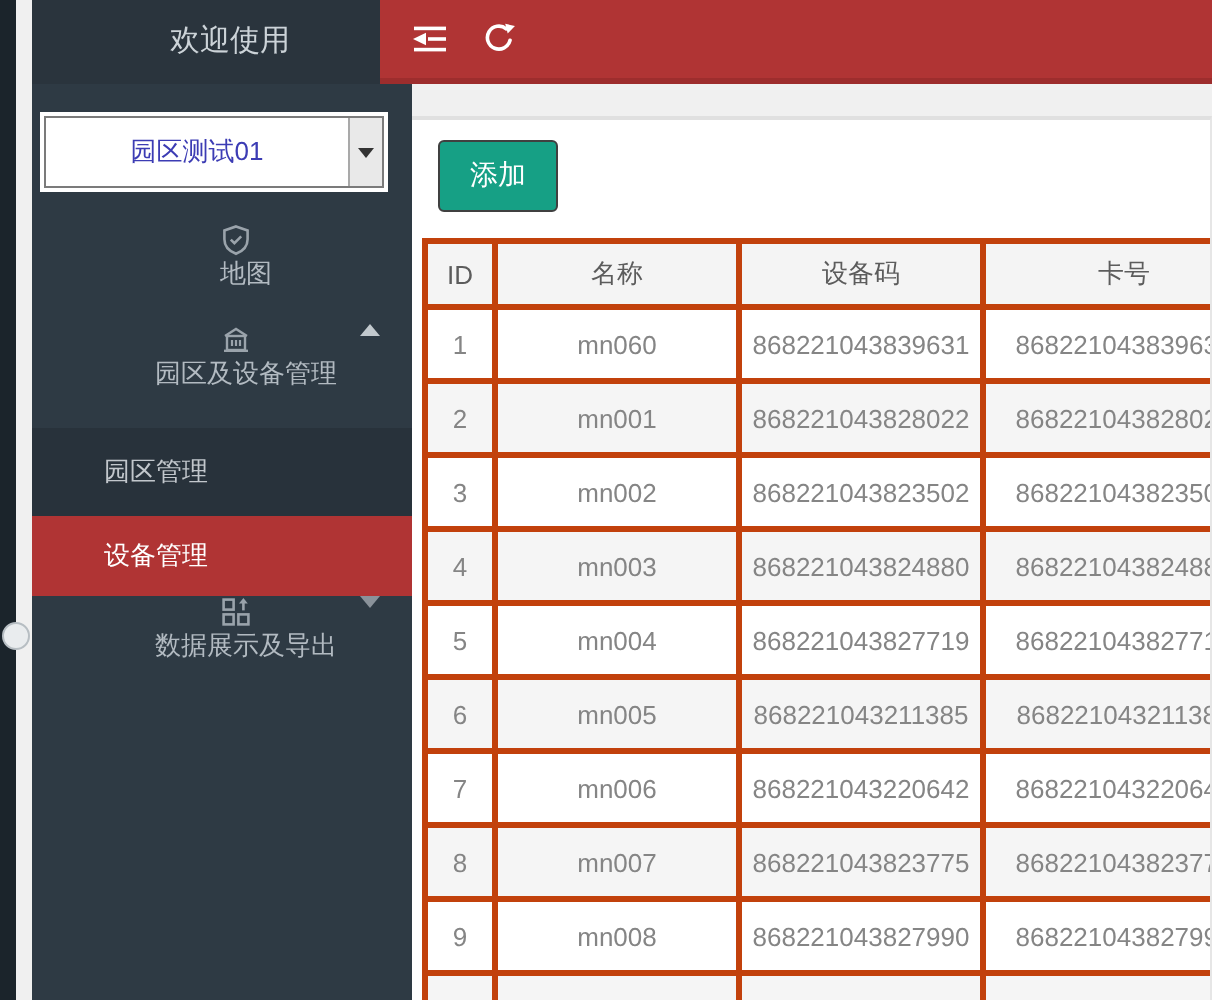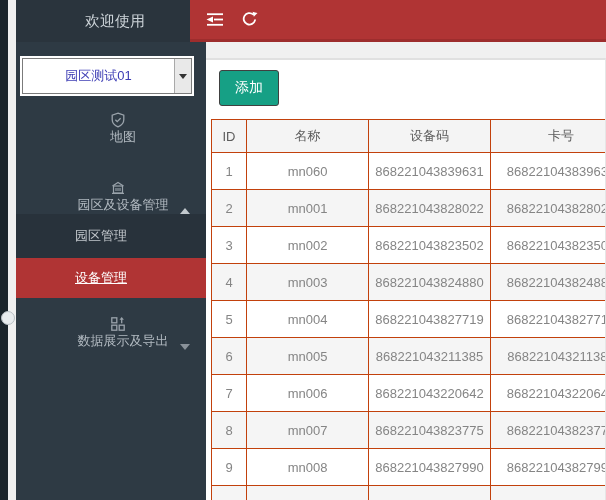--- a/index.html
+++ b/index.html
@@ -76,48 +76,47 @@
     color: #b2bac1;
     cursor: pointer;
     flex-direction: column;
   }
   .menu-item .mi-icon {
     width: 16px; height: 16px; margin-right: 11px;
     flex: 0 0 16px;
     color: #9aa3ab;
   }
   .h50 { height: 50px; }
-  .h52 { height: 52px; justify-content: flex-end; }
+  .h52 { height: 52px; }
   .caret {
     position: absolute; right: 16px;
     width: 0; height: 0;
   }
   .caret-up {
     border-left: 5px solid transparent;
     border-right: 5px solid transparent;
     border-bottom: 6px solid #c2c9ce;
   }
   .caret-down {
     border-left: 5px solid transparent;
     border-right: 5px solid transparent;
     border-top: 6px solid #8a929a;
   }
   .submenu-item {
     height: 44px;
     display: flex; align-items: center;
-    padding-left: 59px;
+    padding-left: 36px;
     background: #28323b;
     color: #c2c7cc;
     cursor: pointer;
   }
   .submenu-item.active {
     height: 40px;
     background: #b03434;
     color: #ffffff;
-    text-decoration: underline;
   }
 
   
   .topbar {
     position: absolute; left: 190px; top: 0;
     width: 416px; height: 42px;
     background: #b03434;
     border-bottom: 3px solid #9d2d2d;
     display: flex; align-items: center;
     padding-left: 8px;
@@ -155,21 +154,21 @@
     padding: 8px 15px;
     cursor: pointer;
   }
   .device-table {
     margin-top: 13px;
     border-collapse: collapse;
     table-layout: fixed;
     width: 420px;
   }
   .device-table th, .device-table td {
-    border: 1px solid #c2410c;
+    border: 3px solid #c2410c;
     text-align: center;
     font-weight: normal;
   }
   .device-table th {
     height: 33px;
     background: #f4f4f4;
     color: #5c5c5c;
     font-size: 13px;
   }
   .device-table td {

